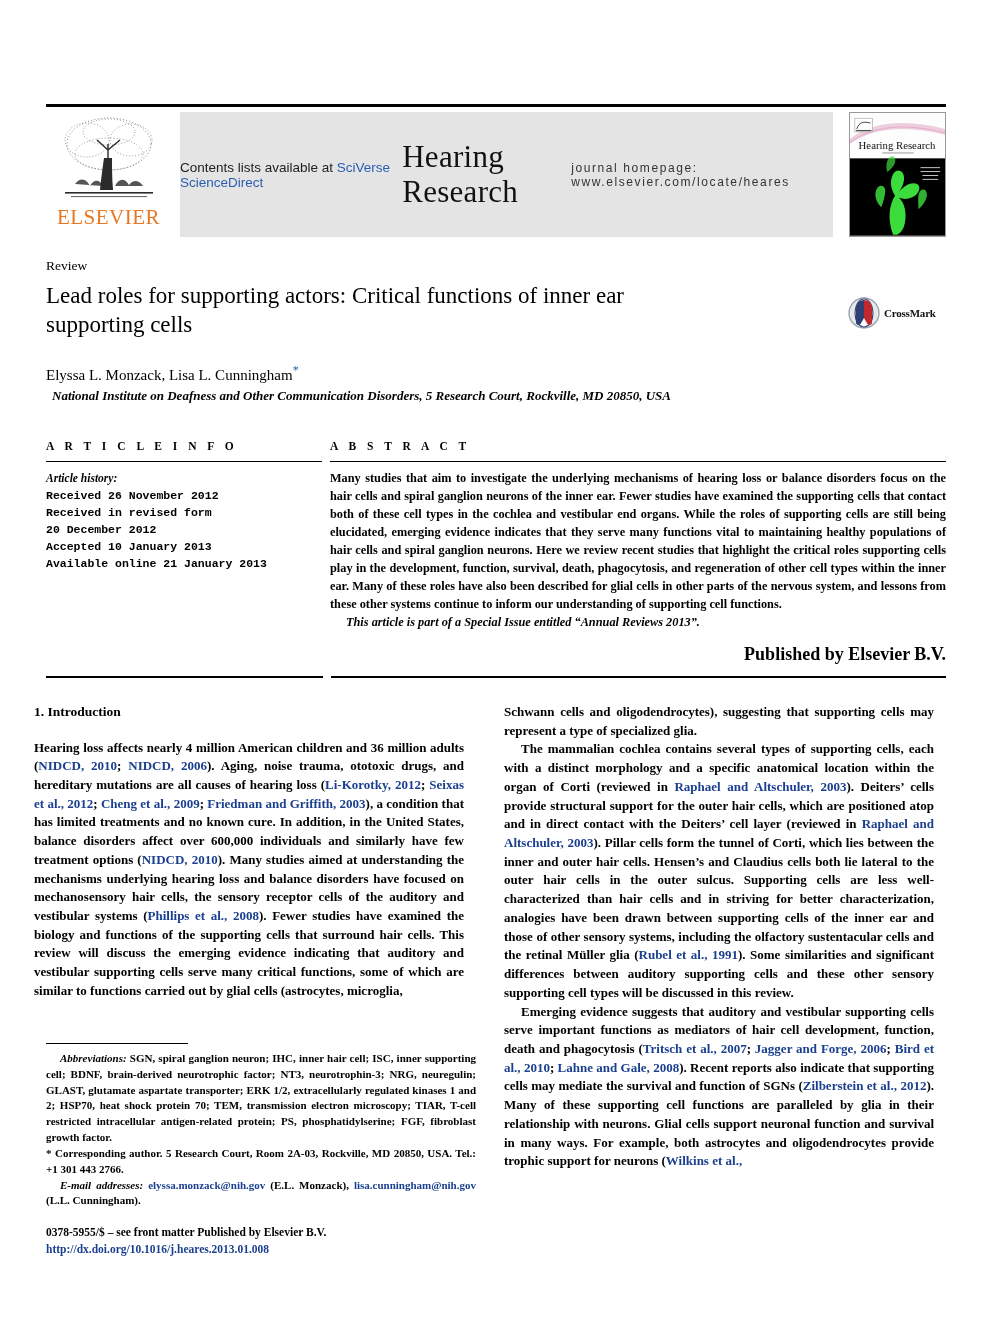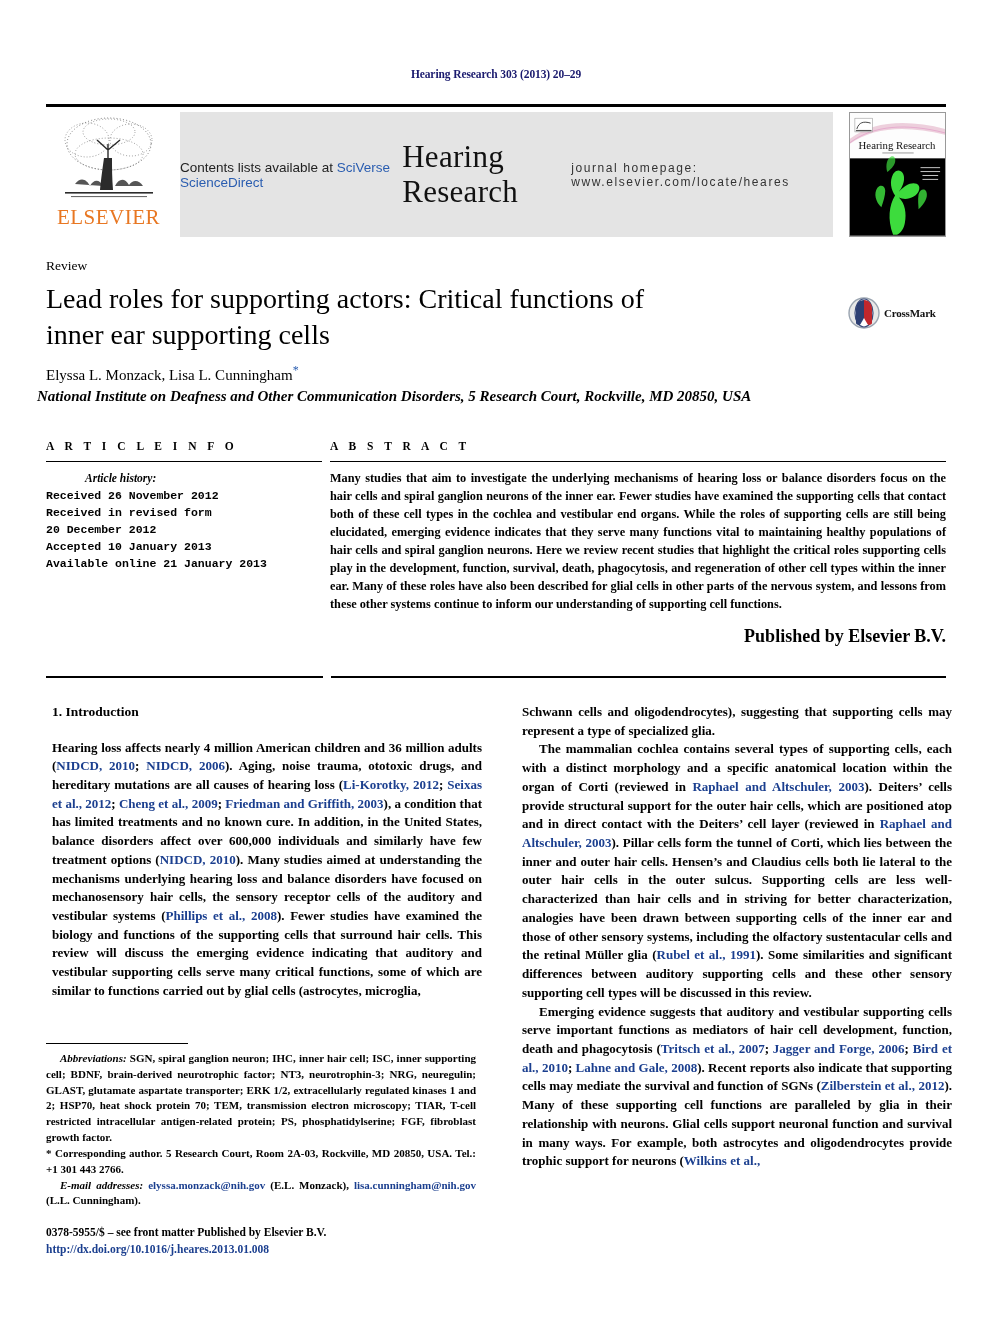--- a/index.html
+++ b/index.html
@@ -125,21 +125,21 @@
     left: 46px;
     font-size: 13.5px;
     font-weight: normal;
     color: #000;
   }
   .title {
     position: absolute;
     top: 281px;
     left: 46px;
     width: 660px;
-    font-size: 28px;
+    font-size: 23px;
     line-height: 1.28;
     color: #000;
     font-weight: normal;
     margin: 0;
   }
   .authors {
     position: absolute;
     top: 363px;
     left: 46px;
     width: 700px;
@@ -147,23 +147,23 @@
     color: #000;
   }
   .authors .star {
     color: #2a5db0;
     font-size: 12px;
     vertical-align: super;
   }
   .affiliation {
     position: absolute;
     top: 388px;
-    left: 37px;
+    left: 52px;
     width: 760px;
-    font-size: 15px;
+    font-size: 13px;
     font-style: italic;
     font-weight: bold;
     color: #000;
   }
   .crossmark {
     position: absolute;
     top: 296px;
     left: 848px;
     width: 92px;
     height: 34px;
@@ -206,21 +206,20 @@
   .rule {
     border-top: 1px solid #000;
     margin-top: 9px;
     margin-bottom: 8px;
   }
   .hist-title {
     font-style: italic;
     font-weight: bold;
     font-size: 11.5px;
     line-height: 1.48;
-    margin-left: 39px;
   }
   .hist-line {
     font-size: 11.5px;
     font-weight: bold;
     line-height: 1.48;
     font-family: Liberation Mono, monospace;
   }
   .abs-text {
     font-size: 12.3px;
     line-height: 1.46;
@@ -259,21 +258,21 @@
     top: 676px;
     left: 331px;
     width: 615px;
     border-top: 2.5px solid #000;
   }
 
   
   .body-cols {
     position: absolute;
     top: 703px;
-    left: 52px;
+    left: 34px;
     width: 900px;
     display: flex;
     justify-content: flex-end;
   }
   .bcol {
     width: 430px;
     flex: 0 0 430px;
   }
   .bcol-spacer { width: 40px; flex: 0 0 40px; }
   h2.sec-head {
@@ -325,21 +324,20 @@
     line-height: 1.5;
     font-weight: bold;
   }
   .imprint .doi { color: #1b3f8f; }
 </style>
 </head>
 <body>
 
 <div class="page">
 
-  <div class="running-head">Hearing Research 303 (2013) 20–29</div>
 
   <div class="masthead">
     <div class="masthead-row">
 
       <div class="elsevier-cell">
         <svg class="elsevier-tree" viewBox="0 0 104 92">
           <g fill="#2b2b2b">
             <ellipse cx="52" cy="30" rx="42" ry="26" fill="none" stroke="#2b2b2b" stroke-width="0.6" stroke-dasharray="1 2.2"></ellipse>
             <ellipse cx="30" cy="26" rx="22" ry="17" fill="none" stroke="#3a3a3a" stroke-width="0.5" stroke-dasharray="1 2"></ellipse>
             <ellipse cx="74" cy="26" rx="21" ry="16" fill="none" stroke="#3a3a3a" stroke-width="0.5" stroke-dasharray="1 2"></ellipse>
@@ -421,20 +419,21 @@
       <div class="hist-line">Received in revised form</div>
       <div class="hist-line">20 December 2012</div>
       <div class="hist-line">Accepted 10 January 2013</div>
       <div class="hist-line">Available online 21 January 2013</div>
     </div>
     <div class="col-gap"></div>
     <div class="col-abs">
       <div class="sec-label">A B S T R A C T</div>
       <div class="rule"></div>
       <p class="abs-text">Many studies that aim to investigate the underlying mechanisms of hearing loss or balance disorders focus on the hair cells and spiral ganglion neurons of the inner ear. Fewer studies have examined the supporting cells that contact both of these cell types in the cochlea and vestibular end organs. While the roles of supporting cells are still being elucidated, emerging evidence indicates that they serve many functions vital to maintaining healthy populations of hair cells and spiral ganglion neurons. Here we review recent studies that highlight the critical roles supporting cells play in the development, function, survival, death, phagocytosis, and regeneration of other cell types within the inner ear. Many of these roles have also been described for glial cells in other parts of the nervous system, and lessons from these other systems continue to inform our understanding of supporting cell functions.</p>
+      <p class="abs-special">This article is part of a Special Issue entitled “Annual Reviews 2013”.</p>
       <div class="abs-pub">Published by Elsevier B.V.</div>
     </div>
   </div>
 
   <div class="rule-left-bottom"></div>
   <div class="rule-right-bottom"></div>
 
   <div class="body-cols">
     <div class="bcol">
       <h2 class="sec-head">1. Introduction</h2>

